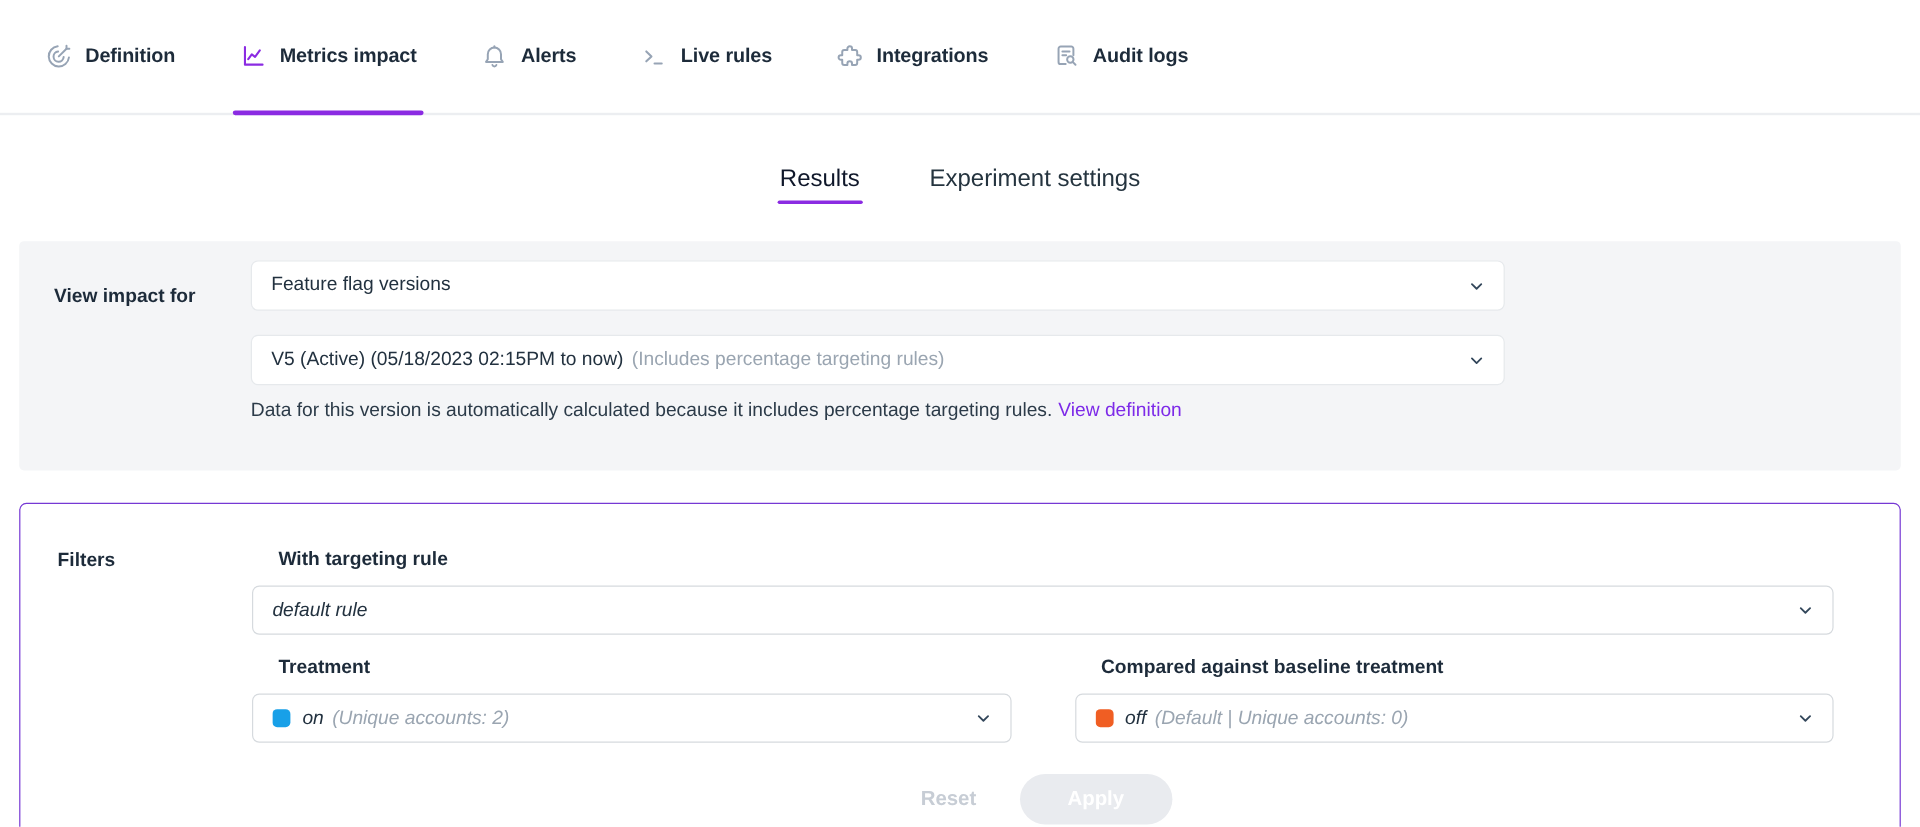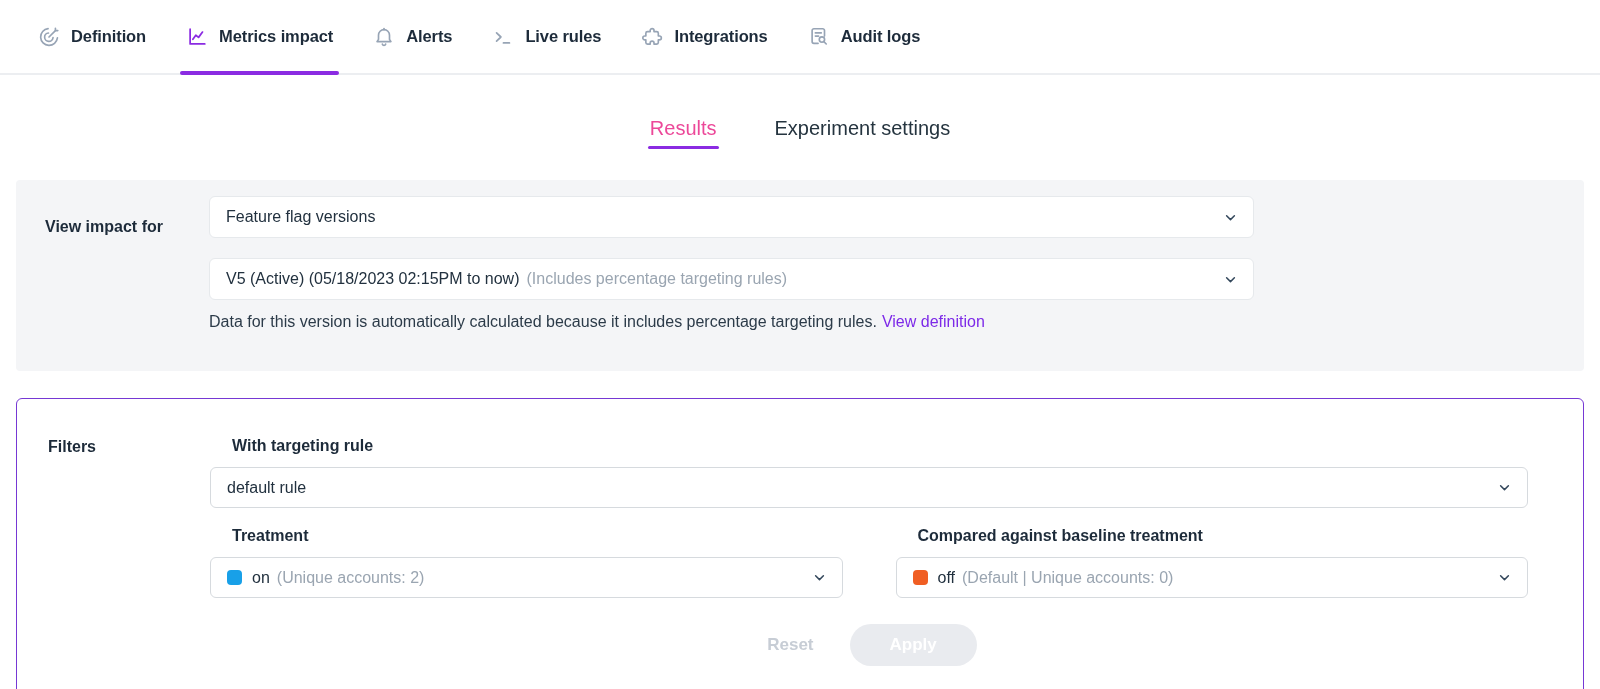--- a/index.html
+++ b/index.html
@@ -5,22 +5,22 @@
   * { box-sizing: border-box; }
   html,body { margin:0; padding:0; }
   body {
     width:1600px; height:689px; overflow:hidden;
     background:#ffffff; color:#22313f;
     font-family:"Liberation Sans", sans-serif;
   }
 
   
   .topnav {
-    display:flex; align-items:stretch; gap:40px;
-    height:75px; padding-left:38px;
+    display:flex; align-items:stretch; gap:54px;
+    height:96px; padding-left:38px;
     border-bottom:2px solid #eceef1;
   }
   .tab {
     display:flex; align-items:center; gap:11px;
     position:relative; cursor:pointer;
     font-weight:700; font-size:16.5px; color:#1d2b3a;
     letter-spacing:-0.1px;
   }
   .tab .icn { display:flex; color:#97a4b5; }
   .tab.active .icn { color:#8b2be2; }
@@ -28,21 +28,21 @@
     content:""; position:absolute; left:-6px; right:-6px; bottom:-2px;
     height:4px; border-radius:3px; background:#8b2be2;
   }
 
   
   .subnav { display:flex; justify-content:center; gap:58px; margin-top:42px; }
   .subtab {
     font-size:20px; color:#25343f; cursor:pointer;
     padding-bottom:9px; position:relative;
   }
-  .subtab.active { color:#ec4899; }
+  .subtab.active { color:#0f172a; }
   .subtab.active::after {
     content:""; position:absolute; left:-2px; right:-2px; bottom:0;
     height:3px; border-radius:2px; background:#8b2be2;
   }
 
   
   .panel-gray {
     margin:31px 16px 0; background:#f4f5f7; border-radius:4px;
     padding:16px 0 24px 29px; display:flex;
   }
@@ -65,21 +65,21 @@
   
   .panel-filters {
     margin:27px 16px 0; height:307px;
     border:1.5px solid #7638d4; border-radius:6px;
     position:relative; display:flex;
     padding:38px 55px 0 31px; background:#fff;
   }
   .filters-label-col { width:162px; flex:none; font-weight:700; font-size:16px; padding-top:1px; color:#1d2b3a; }
   .filters-content { flex:1; min-width:0; }
   .field-label { display:block; font-weight:700; font-size:16px; color:#1d2b3a; margin-bottom:12px;margin-left:22px; }
-  .panel-filters .select { border-color:#d6dade; height:41px; }
+  .panel-filters .select { border-color:#d6dade; height:41px;font-style:italic; }
   .two-col { display:grid; grid-template-columns:1fr 1fr; gap:53px; margin-top:19px; }
   .swatch { width:15px; height:15px; border-radius:4px; flex:none; margin-right:3px; }
 
   .actions { display:flex; justify-content:center; align-items:center; gap:30px; margin-top:26px; }
   .btn-reset {
     border:none; background:transparent; cursor:pointer;
     font-family:inherit; font-size:17px; font-weight:700; color:#c7cdd5;
   }
   .btn-apply {
     border:none; cursor:pointer; font-family:inherit;

